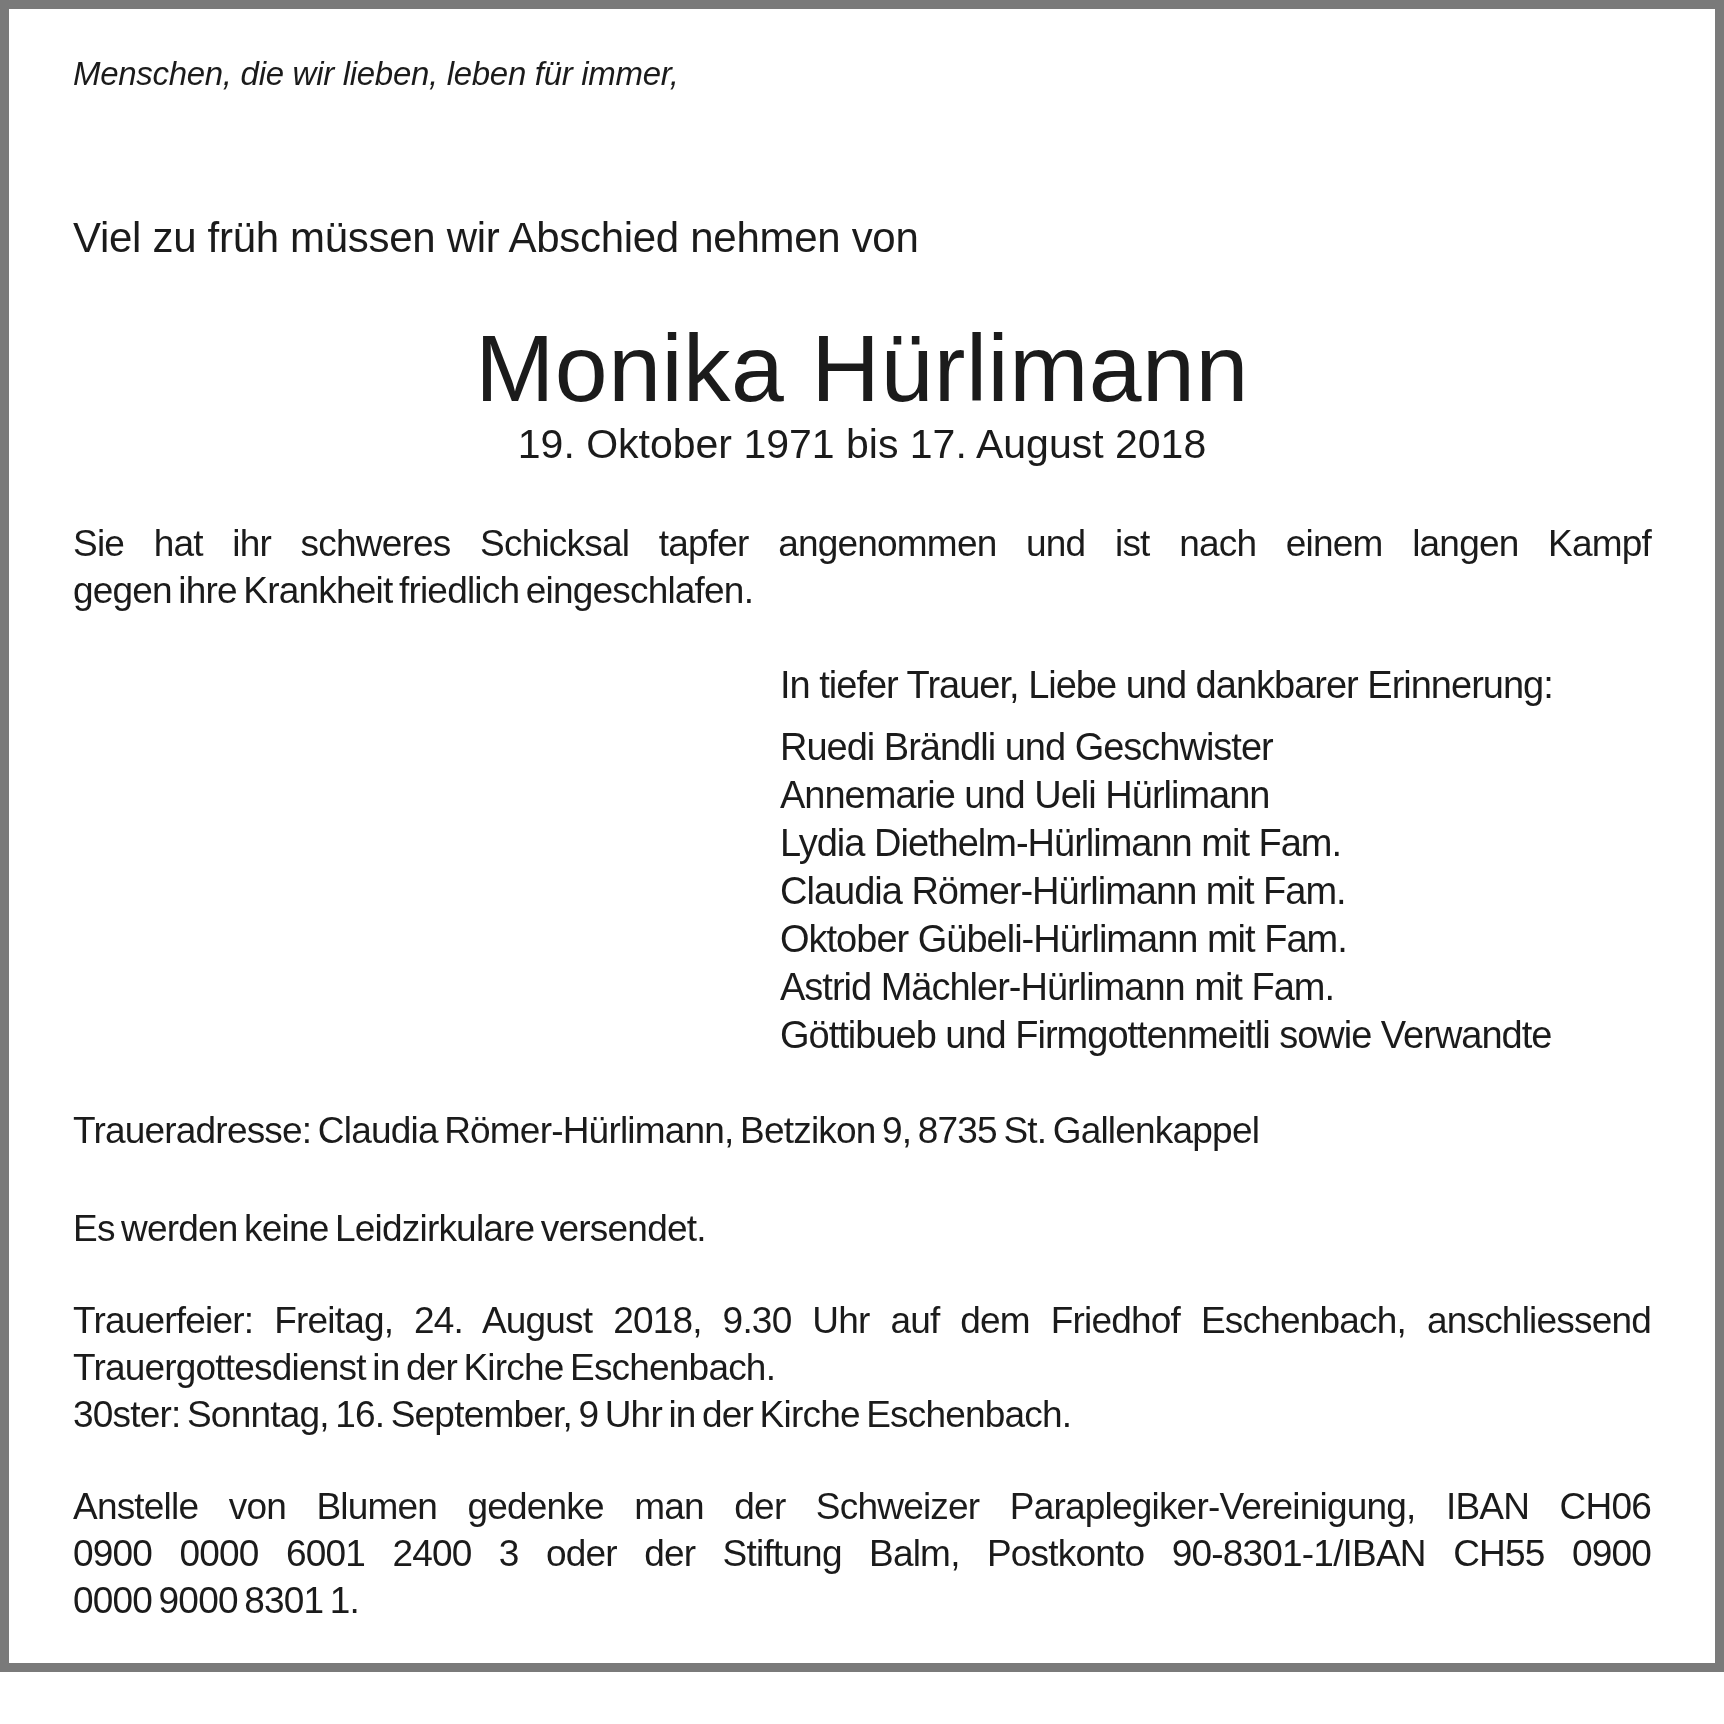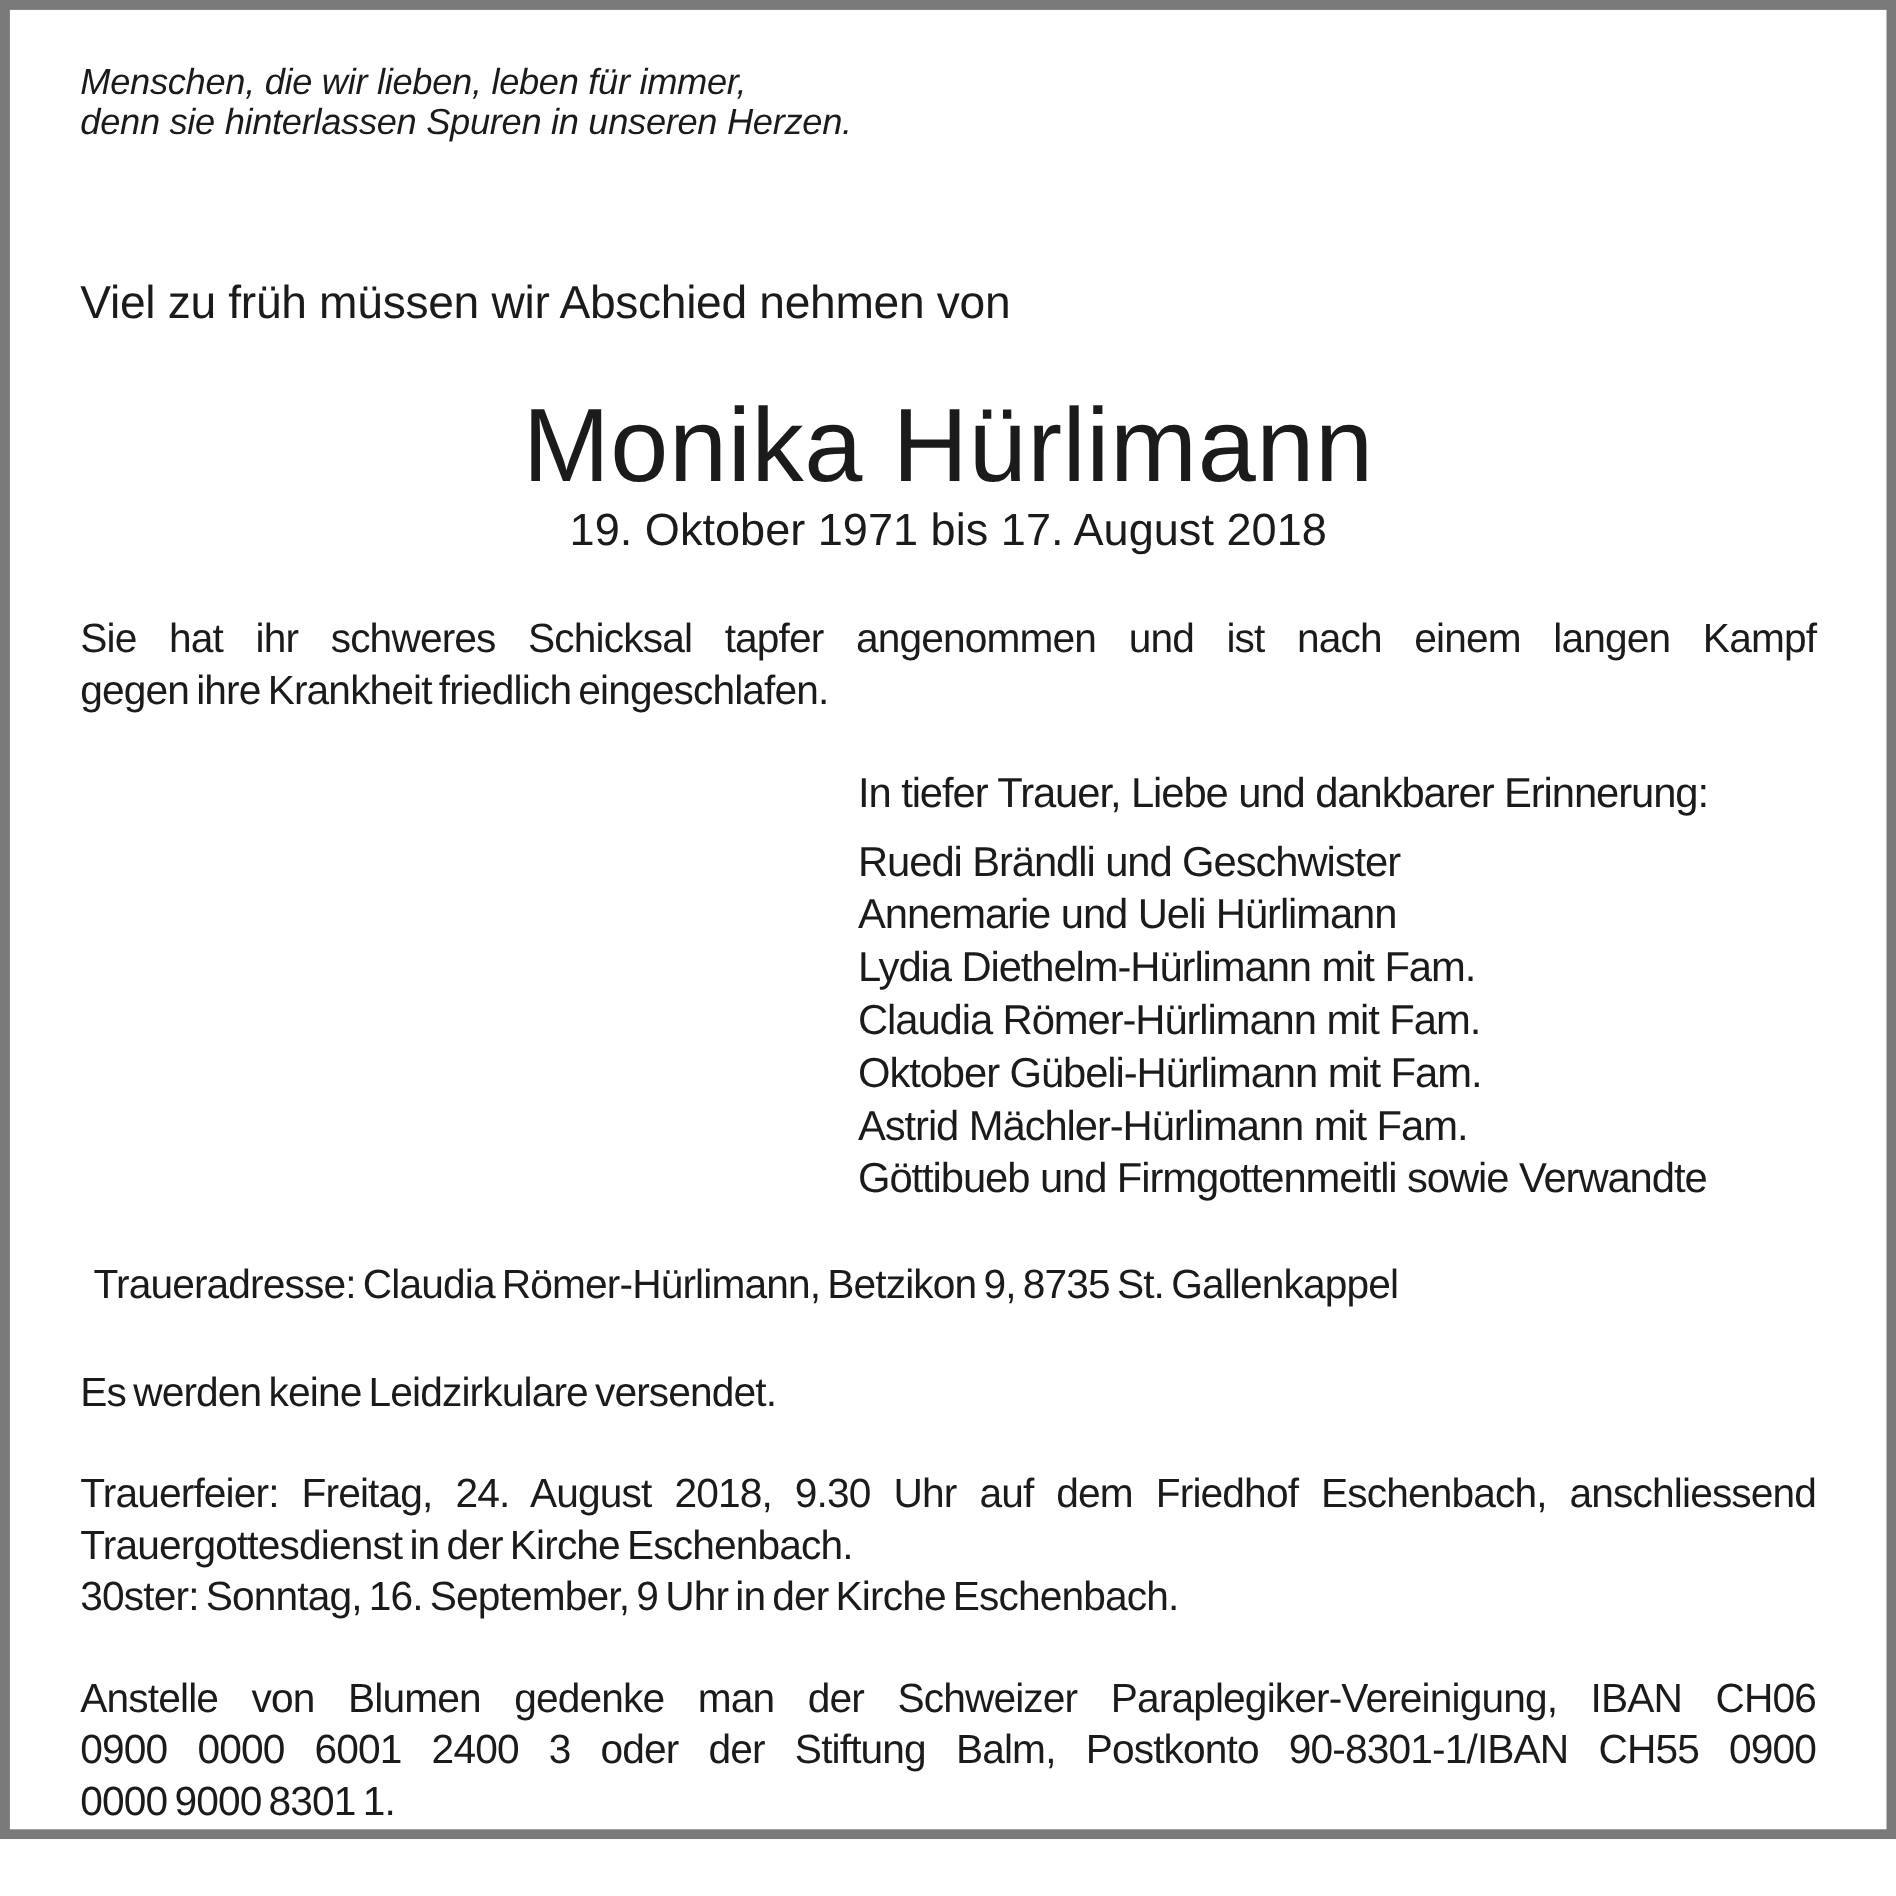--- a/index.html
+++ b/index.html
@@ -65,34 +65,33 @@
     margin-top: 47px;
     margin-left: 707px;
   }
   .mourners .m-line {
     font-size: 38px;
     line-height: 48px;
     letter-spacing: -1px;
     white-space: nowrap;
   }
   .mourners-items { margin-top: 14px; }
-  .address   { margin-top: 48px; white-space: nowrap; margin-left: 12px; }
+  .address   { margin-top: 48px; white-space: nowrap; }
   .circulars { margin-top: 51px; }
   .funeral   { margin-top: 45px; }
   .donation  { margin-top: 45px; }
 </style>
 </head>
 <body>
 
 <div class="page">
   <div class="content">
 
     <div class="epigraph">
       <div>Menschen, die wir lieben, leben für immer,</div>
-      <div>denn sie hinterlassen Spuren in unseren Herzen.</div>
     </div>
 
     <div class="opening">Viel zu früh müssen wir Abschied nehmen von</div>
 
     <div class="name">Monika Hürlimann</div>
 
     <div class="dates">19. Oktober 1971 bis 17. August 2018</div>
 
     <div class="obituary">
       <div class="body-line stretch">Sie hat ihr schweres Schicksal tapfer angenommen und ist nach einem langen Kampf</div>

